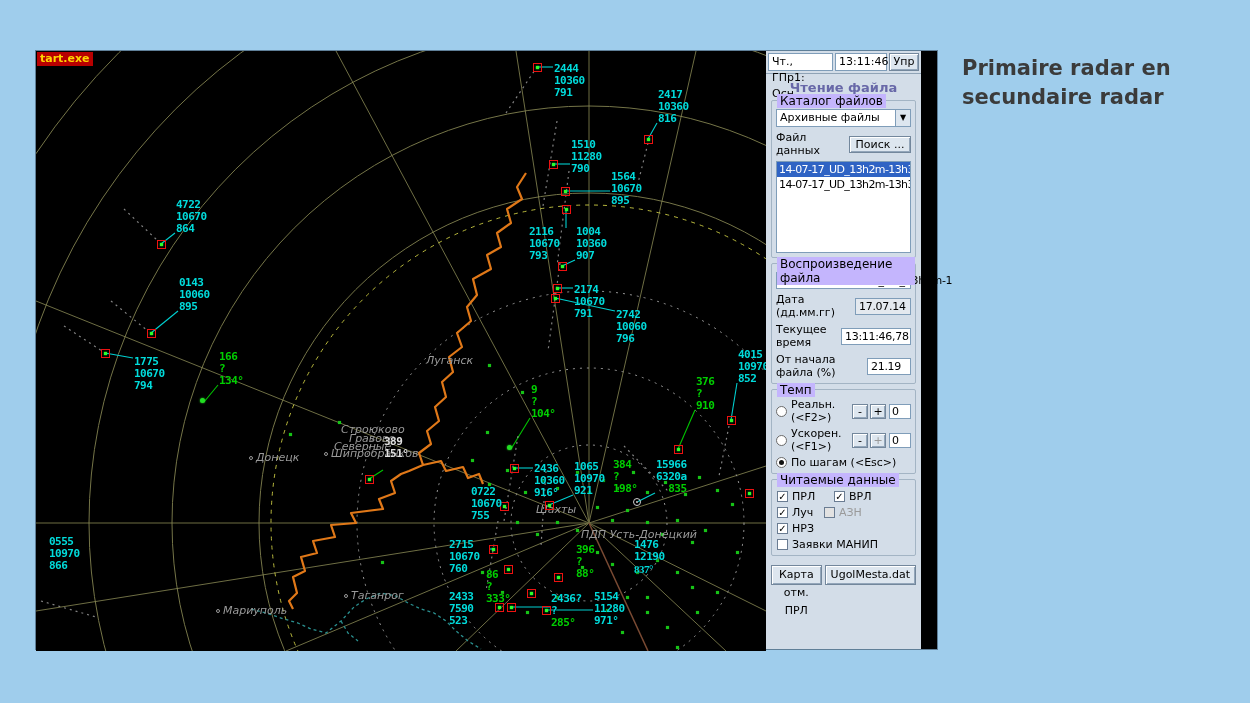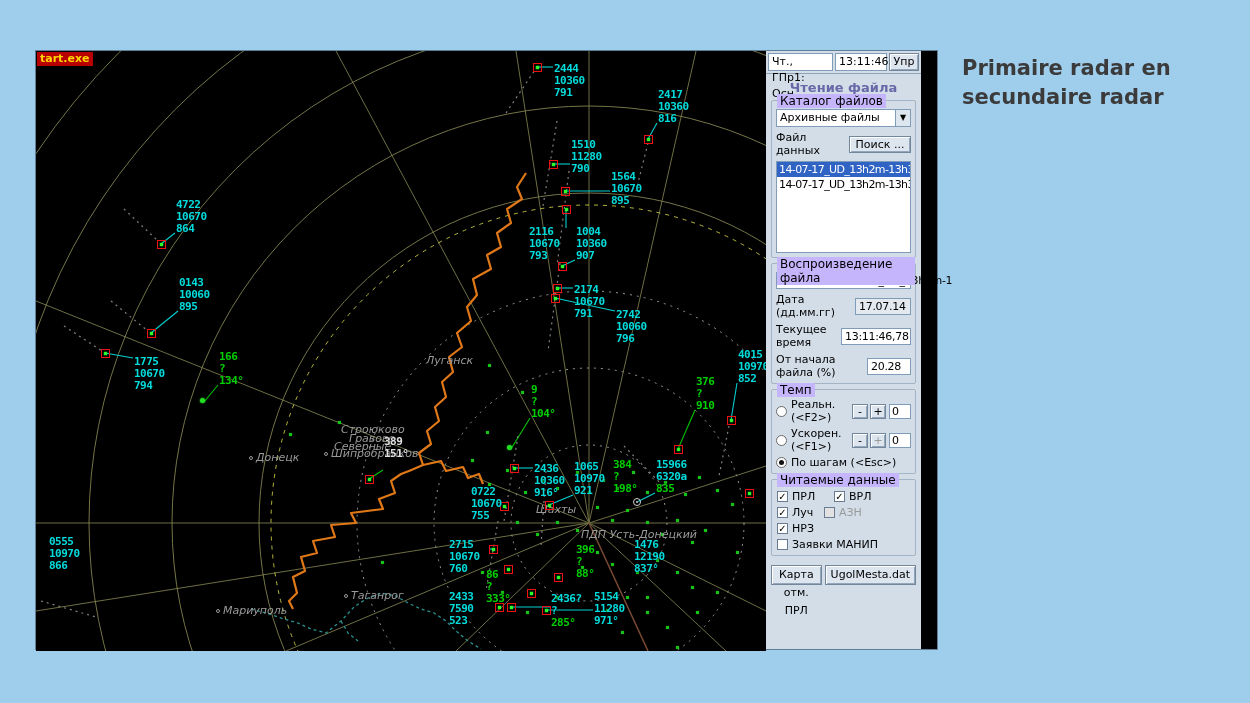--- a/index.html
+++ b/index.html
@@ -255,21 +255,21 @@
         </div>
         <div class="mk-red" style="left: 509px; top: 450px;"></div>
         <div class="track" style="left: 577px; top: 408px;">
           <div style="color: rgb(0, 208, 0);">384</div>
           <div style="color: rgb(0, 208, 0);">?</div>
           <div style="color: rgb(0, 208, 0);">198°</div>
         </div>
         <div class="track" style="left: 620px; top: 408px;">
           <div style="color: rgb(0, 220, 220);">15966</div>
           <div style="color: rgb(0, 220, 220);">6320a</div>
-          <div style="color: rgb(0, 208, 0);">835</div>
+          <div style="color: rgb(0, 208, 0); text-align: right;">835</div>
         </div>
         <div class="mk-gray" style="left: 597px; top: 447px;"></div>
         <div class="track" style="left: 435px; top: 435px;">
           <div style="color: rgb(0, 220, 220);">0722</div>
           <div style="color: rgb(0, 220, 220);">10670</div>
           <div style="color: rgb(0, 220, 220);">755</div>
         </div>
         <div class="mk-red" style="left: 464px; top: 451px;"></div>
         <div class="track" style="left: 540px; top: 493px;">
           <div style="color: rgb(0, 208, 0);">396</div>
@@ -301,21 +301,21 @@
         <div class="mk-red" style="left: 471px; top: 552px;"></div>
         <div class="track" style="left: 558px; top: 540px;">
           <div style="color: rgb(0, 220, 220);">5154</div>
           <div style="color: rgb(0, 220, 220);">11280</div>
           <div style="color: rgb(0, 220, 220);">971°</div>
         </div>
         <div class="mk-red" style="left: 506px; top: 555px;"></div>
         <div class="track" style="left: 598px; top: 488px;">
           <div style="color: rgb(0, 220, 220);">1476</div>
           <div style="color: rgb(0, 220, 220);">12190</div>
-          <div style="color: rgb(0, 220, 220);">837°</div>
+          <div style="color: rgb(0, 220, 220); font-family: Liberation Serif, serif;">837°</div>
         </div>
         <div class="track" style="left: 13px; top: 485px;">
           <div style="color: rgb(0, 220, 220);">0555</div>
           <div style="color: rgb(0, 220, 220);">10970</div>
           <div style="color: rgb(0, 220, 220);">866</div>
         </div>
         <div class="track" style="left: 348px; top: 385px;">
           <div style="color: rgb(224, 224, 224);">389</div>
           <div style="color: rgb(224, 224, 224);">151°</div>
         </div>
@@ -424,21 +424,21 @@
         <div class="row">
           <div class="lbl">Дата (дд.мм.гг)</div>
           <div class="field ro" style="width:56px">17.07.14</div>
         </div>
         <div class="row">
           <div class="lbl">Текущее время</div>
           <div class="field" style="width:70px">13:11:46,78</div>
         </div>
         <div class="row">
           <div class="lbl">От начала файла (%)</div>
-          <div class="field" style="width:44px">20.28</div>
+          <div class="field" style="width:44px">21.19</div>
         </div>
       </div>
 
       <div class="group">
         <div class="legend">Темп</div>
         <div id="tempo-rows" class="group-inner-top">
             <div class="row" style="margin-top: 3px;">
               <div class="radio"></div>
               <div class="lbl">Реальн. (&lt;F2&gt;)</div>
               <div class="btn3d sm-btn">-</div>

